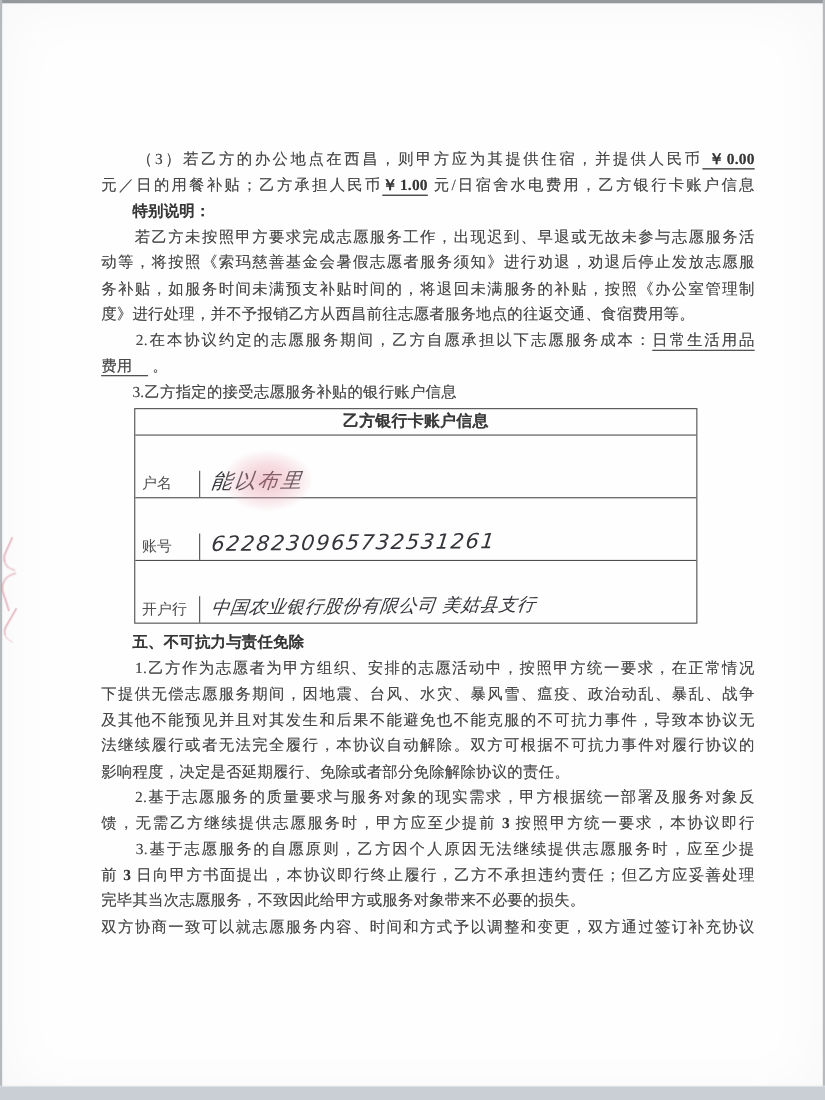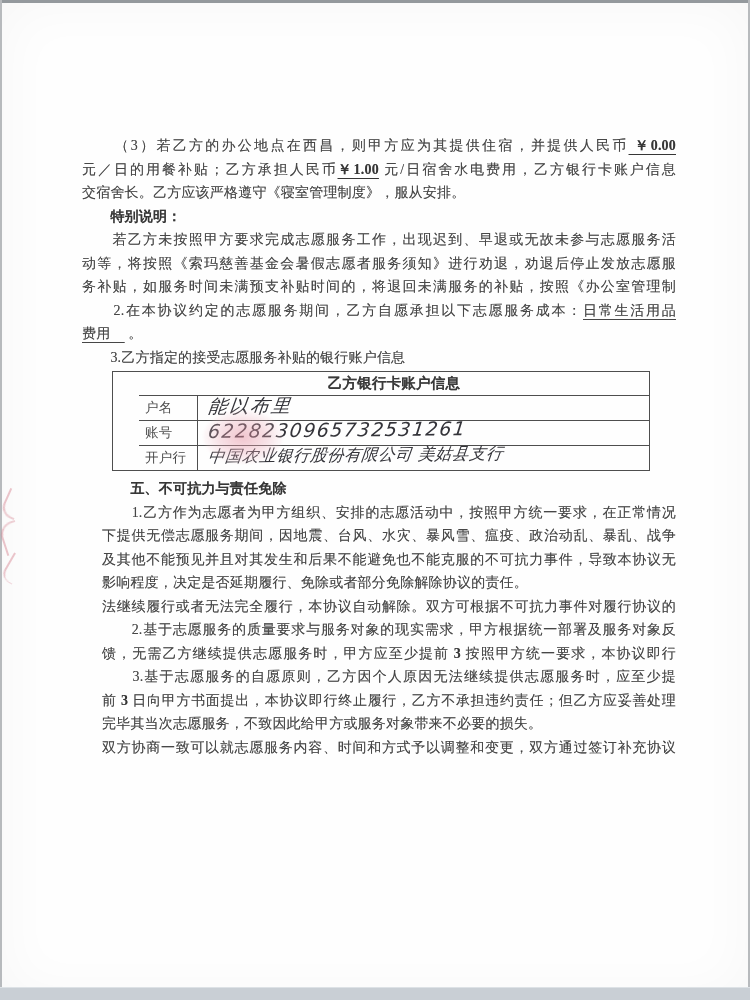--- a/index.html
+++ b/index.html
@@ -10,52 +10,52 @@
     color:#474747;
     box-shadow: inset 0 0 60px rgba(0,0,0,0.035);
   }
   .edge-top    { position:absolute; top:0; left:0; right:0; height:3px; background:#94999d; }
   .edge-bottom { position:absolute; bottom:0; left:0; right:0; height:12px; background:#c9cfd5; }
   .edge-bottom-line { position:absolute; bottom:12px; left:0; right:0; height:1px; background:#dde2e6; }
   .edge-left   { position:absolute; top:0; bottom:0; left:0; width:2px; background:#b7babd; }
   .edge-right  { position:absolute; top:0; bottom:0; right:0; width:2px; background:#b7babd; }
 
   .doc {
-    position:absolute; left:82px; top:134px; width:594px;
+    position:absolute; left:92px; top:134px; width:594px;
     font-size:14px; letter-spacing:0.2px;
   }
   .tline { min-height:23.5px; line-height:23.5px; white-space:pre-wrap;
            text-shadow:0 0 0.5px rgba(80,80,80,0.55); }
   .just  { text-align:justify; text-align-last:justify; }
   .bold  { font-weight:700; color:#363636; }
   .uline { text-decoration:underline; text-underline-offset:4px; text-decoration-thickness:1px; }
 
   .bank-table {
     width:510px; margin:2px 0 6px 30px;
-    border:1.5px solid #4e4e4e; background:transparent;padding-left:26px;
+    border:1.5px solid #4e4e4e; background:transparent;
   }
   .bt-header { height:23px; line-height:23px; text-align:center;
                font-weight:700; font-size:14.5px; color:#3a3a3a;
                border-bottom:1px solid #4e4e4e;
                text-shadow:0 0 0.5px rgba(60,60,60,0.6); }
-  .bt-row { display:flex; border-bottom:1px solid #4e4e4e; height:24px; }
+  .bt-row { display:flex; border-bottom:1px solid #4e4e4e; height:24px;margin-top:32px; }
   .bt-row:last-child { border-bottom:none; }
   .bt-label { width:52px; padding-left:6px; font-size:13.5px; line-height:24px;
               border-right:1px solid #4e4e4e; color:#4c4c4c; }
   .bt-value { flex:1; padding-left:10px; overflow:visible; }
   .hw {
     font-family:"DejaVu Sans","Liberation Sans",sans-serif;
     font-style:italic; color:#34343a;
     transform:skewX(-7deg) rotate(-0.6deg); transform-origin:left center;
   }
   .hw-name   { font-size:19px; line-height:22px; margin-top:-1px; letter-spacing:2px; }
   .hw-acct   { font-size:19px; line-height:22px; margin-top:-1px; letter-spacing:1.5px; }
   .hw-bank   { font-size:16.5px; line-height:22px; margin-top:0; letter-spacing:0.5px; }
 
-  .lines-after { margin-top:5px;margin-left:20px; }
+  .lines-after { margin-top:5px; }
 
   .stamp {
     position:absolute; left:203px; top:410px; width:80px; height:54px;
     border-radius:50%;
     background:radial-gradient(ellipse at center,
        rgba(229,142,160,0.50) 0%, rgba(236,172,186,0.32) 45%,
        rgba(243,205,213,0.18) 65%, rgba(243,205,213,0) 78%);
     filter:blur(1px);
     pointer-events:none;
   }
@@ -79,25 +79,25 @@
   <div class="ink-marks">
     <span class="ink-1"></span>
     <span class="ink-2"></span>
     <span class="ink-3"></span>
   </div>
 
   <div class="doc">
     <div id="lines-before">
         <div class="tline just"><span>　　（3）若乙方的办公地点在西昌，则甲方应为其提供住宿，并提供人民币</span><span class="bold uline"> ￥0.00</span></div>
         <div class="tline just"><span>元／日的用餐补贴；乙方承担人民币</span><span class="bold uline">￥1.00</span><span> 元/日宿舍水电费用，乙方银行卡账户信息</span></div>
-        <div class="tline"><span>交宿舍长。乙方应该严格遵守《寝室管理制度》，服从安排。</span></div>
         <div class="tline"><span class="bold">　　特别说明：</span></div>
         <div class="tline just"><span>　　若乙方未按照甲方要求完成志愿服务工作，出现迟到、早退或无故未参与志愿服务活</span></div>
         <div class="tline just"><span>动等，将按照《索玛慈善基金会暑假志愿者服务须知》进行劝退，劝退后停止发放志愿服</span></div>
         <div class="tline just"><span>务补贴，如服务时间未满预支补贴时间的，将退回未满服务的补贴，按照《办公室管理制</span></div>
+        <div class="tline"><span>度》进行处理，并不予报销乙方从西昌前往志愿者服务地点的往返交通、食宿费用等。</span></div>
         <div class="tline just"><span>　　2.在本协议约定的志愿服务期间，乙方自愿承担以下志愿服务成本：</span><span class="uline">日常生活用品</span></div>
         <div class="tline"><span class="uline">费用　</span><span> 。</span></div>
         <div class="tline"><span>　　3.乙方指定的接受志愿服务补贴的银行账户信息</span></div>
       </div>
 
     <div class="bank-table">
       <div class="bt-header">乙方银行卡账户信息</div>
       <div class="bt-row">
         <div class="bt-label">户名</div>
         <div class="bt-value hw hw-name">能以布里</div>
@@ -110,22 +110,22 @@
         <div class="bt-label">开户行</div>
         <div class="bt-value hw hw-bank">中国农业银行股份有限公司 美姑县支行</div>
       </div>
     </div>
 
     <div id="lines-after" class="lines-after">
         <div class="tline"><span class="bold">　　五、不可抗力与责任免除</span></div>
         <div class="tline just"><span>　　1.乙方作为志愿者为甲方组织、安排的志愿活动中，按照甲方统一要求，在正常情况</span></div>
         <div class="tline just"><span>下提供无偿志愿服务期间，因地震、台风、水灾、暴风雪、瘟疫、政治动乱、暴乱、战争</span></div>
         <div class="tline just"><span>及其他不能预见并且对其发生和后果不能避免也不能克服的不可抗力事件，导致本协议无</span></div>
+        <div class="tline just"><span>法继续履行或者无法完全履行，本协议自动解除。双方可根据不可抗力事件对履行协议的</span></div>
         <div class="tline"><span>影响程度，决定是否延期履行、免除或者部分免除解除协议的责任。</span></div>
-        <div class="tline just"><span>法继续履行或者无法完全履行，本协议自动解除。双方可根据不可抗力事件对履行协议的</span></div>
         <div class="tline just"><span>　　2.基于志愿服务的质量要求与服务对象的现实需求，甲方根据统一部署及服务对象反</span></div>
         <div class="tline just"><span>馈，无需乙方继续提供志愿服务时，甲方应至少提前 </span><span class="bold">3</span><span> 按照甲方统一要求，本协议即行</span></div>
         <div class="tline just"><span>　　3.基于志愿服务的自愿原则，乙方因个人原因无法继续提供志愿服务时，应至少提</span></div>
         <div class="tline just"><span>前 </span><span class="bold">3</span><span> 日向甲方书面提出，本协议即行终止履行，乙方不承担违约责任；但乙方应妥善处理</span></div>
         <div class="tline"><span>完毕其当次志愿服务，不致因此给甲方或服务对象带来不必要的损失。</span></div>
         <div class="tline just"><span>双方协商一致可以就志愿服务内容、时间和方式予以调整和变更，双方通过签订补充协议</span></div>
       </div>
   </div>
 
   <div class="stamp"></div>

